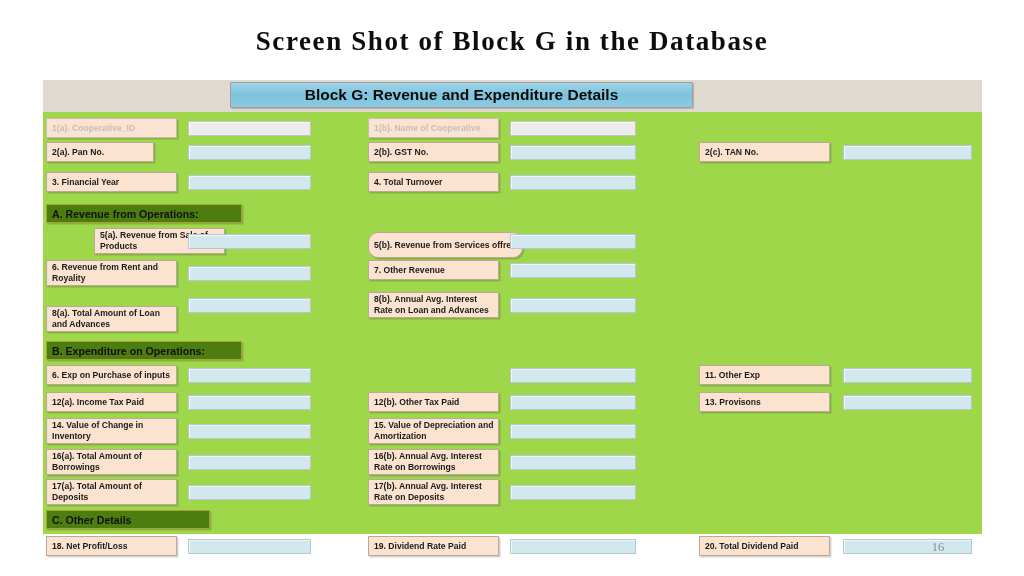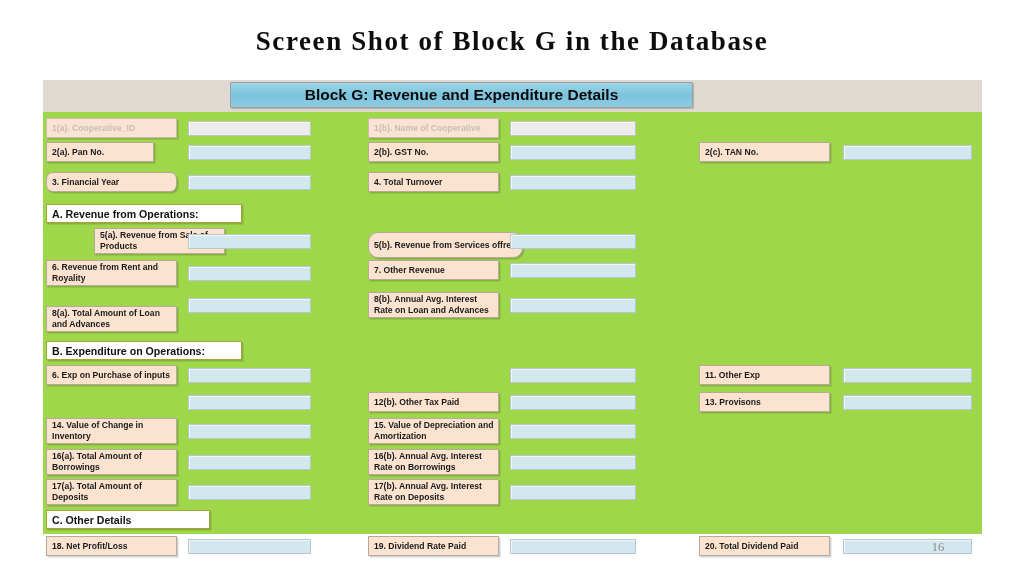--- a/index.html
+++ b/index.html
@@ -103,21 +103,21 @@
     border: 1px solid #b6c7ce;
     box-shadow: inset 1px 1px 0 rgba(255,255,255,.65);
   }
   .field-input.disabled {
     background: #ececec;
     border-color: #c3c3c3;
   }
   .section-header {
     position: absolute;
     box-sizing: border-box;
-    background: #ffffff;
+    background: #4d7c0f;
     border: 1px solid #a9a13c;
     box-shadow: 1.5px 1.5px 0 rgba(0,0,0,.17);
     padding: 1px 5px;
     font-size: 10.6px;
     font-weight: bold;
     color: #111111;
     line-height: 14px;
     display: flex;
     align-items: center;
     white-space: nowrap;
@@ -153,41 +153,42 @@
   <div class="field-label disabled" style="left: 3px; width: 131px; top: 6px; height: 20px;">1(a). Cooperative_ID</div>
       <div class="field-input disabled" style="left: 145px; width: 123px; top: 9px; height: 15px;"></div>
       <div class="field-label disabled" style="left: 325px; width: 131px; top: 6px; height: 20px;">1(b). Name of Cooperative</div>
       <div class="field-input disabled" style="left: 467px; width: 126px; top: 9px; height: 15px;"></div>
       <div class="field-label" style="left: 3px; width: 108px; top: 30px; height: 20px;">2(a). Pan No.</div>
       <div class="field-input" style="left: 145px; width: 123px; top: 33px; height: 15px;"></div>
       <div class="field-label" style="left: 325px; width: 131px; top: 30px; height: 20px;">2(b). GST No.</div>
       <div class="field-input" style="left: 467px; width: 126px; top: 33px; height: 15px;"></div>
       <div class="field-label" style="left: 656px; width: 131px; top: 30px; height: 20px;">2(c). TAN No.</div>
       <div class="field-input" style="left: 800px; width: 129px; top: 33px; height: 15px;"></div>
-      <div class="field-label" style="left: 3px; width: 131px; top: 60px; height: 20px; border-radius: 7px;">3. Financial Year</div>
+      <div class="field-label" style="left: 3px; width: 131px; top: 60px; height: 20px;">3. Financial Year</div>
       <div class="field-input" style="left: 145px; width: 123px; top: 63px; height: 15px;"></div>
       <div class="field-label" style="left: 325px; width: 131px; top: 60px; height: 20px;">4. Total Turnover</div>
       <div class="field-input" style="left: 467px; width: 126px; top: 63px; height: 15px;"></div>
       <div class="field-label" style="left: 3px; width: 131px; top: 116px; height: 26px; margin-left: 48px;">5(a). Revenue from Sale of Products</div>
       <div class="field-input" style="left: 145px; width: 123px; top: 122px; height: 15px;"></div>
       <div class="field-label" style="left: 325px; width: 155px; top: 120px; height: 26px; border-radius: 10px;">5(b). Revenue from Services offred</div>
       <div class="field-input" style="left: 467px; width: 126px; top: 122px; height: 15px;"></div>
       <div class="field-label" style="left: 3px; width: 131px; top: 148px; height: 26px;">6. Revenue from Rent and Royality</div>
       <div class="field-input" style="left: 145px; width: 123px; top: 154px; height: 15px;"></div>
       <div class="field-label" style="left: 325px; width: 131px; top: 148px; height: 20px;">7. Other Revenue</div>
       <div class="field-input" style="left: 467px; width: 126px; top: 151px; height: 15px;"></div>
       <div class="field-label" style="left: 3px; width: 131px; top: 194px; height: 26px;">8(a). Total Amount of  Loan and Advances</div>
       <div class="field-input" style="left: 145px; width: 123px; top: 186px; height: 15px;"></div>
       <div class="field-label" style="left: 325px; width: 131px; top: 180px; height: 26px;">8(b). Annual Avg. Interest Rate on Loan and Advances</div>
       <div class="field-input" style="left: 467px; width: 126px; top: 186px; height: 15px;"></div>
       <div class="field-label" style="left: 3px; width: 131px; top: 253px; height: 20px;">6. Exp on Purchase of inputs</div>
       <div class="field-input" style="left: 145px; width: 123px; top: 256px; height: 15px;"></div>
       <div class="field-input" style="left: 467px; width: 126px; top: 256px; height: 15px;"></div>
       <div class="field-label" style="left: 656px; width: 131px; top: 253px; height: 20px;">11. Other Exp</div>
       <div class="field-input" style="left: 800px; width: 129px; top: 256px; height: 15px;"></div>
+      <div class="field-label" style="left: 3px; width: 131px; top: 280px; height: 20px;">12(a). Income Tax Paid</div>
       <div class="field-input" style="left: 145px; width: 123px; top: 283px; height: 15px;"></div>
       <div class="field-label" style="left: 325px; width: 131px; top: 280px; height: 20px;">12(b). Other Tax Paid</div>
       <div class="field-input" style="left: 467px; width: 126px; top: 283px; height: 15px;"></div>
       <div class="field-label" style="left: 656px; width: 131px; top: 280px; height: 20px;">13. Provisons</div>
       <div class="field-input" style="left: 800px; width: 129px; top: 283px; height: 15px;"></div>
       <div class="field-label" style="left: 3px; width: 131px; top: 306px; height: 26px;">14. Value of Change in Inventory</div>
       <div class="field-input" style="left: 145px; width: 123px; top: 312px; height: 15px;"></div>
       <div class="field-label" style="left: 325px; width: 131px; top: 306px; height: 26px;">15. Value of Depreciation and Amortization</div>
       <div class="field-input" style="left: 467px; width: 126px; top: 312px; height: 15px;"></div>
       <div class="field-label" style="left: 3px; width: 131px; top: 337px; height: 26px;">16(a). Total Amount of Borrowings</div>

